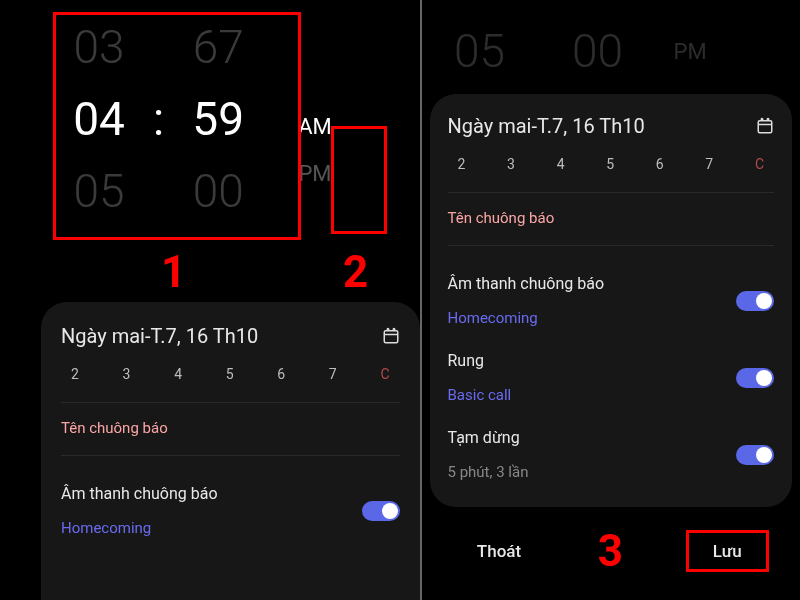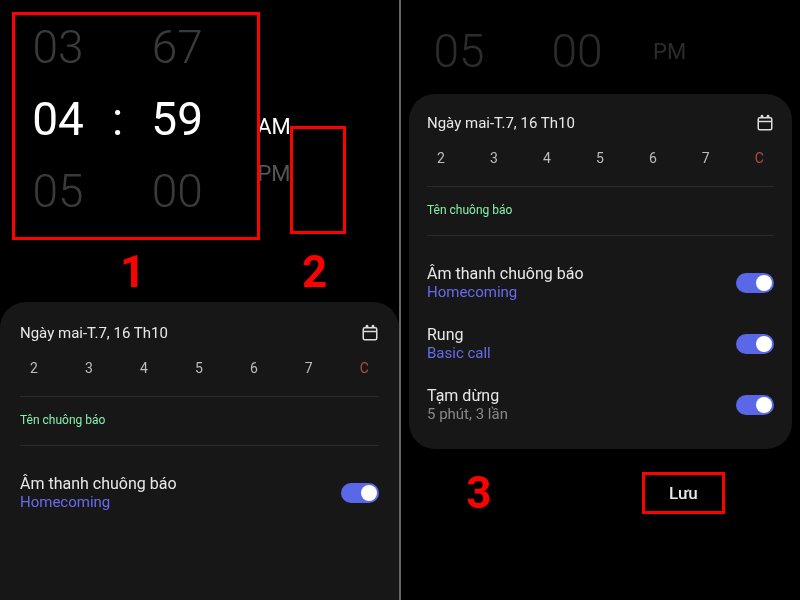--- a/index.html
+++ b/index.html
@@ -17,28 +17,28 @@
   .colon { font-size: 46px; color: #fff; font-weight: 400; padding: 0 6px; }
   .ampm-col { display: flex; flex-direction: column; align-items: center; gap: 22px; margin-left: 32px; padding-top: 62px; }
   .ampm-val { font-size: 22px; color: #fff; font-weight: 400; }
   .ampm-val.dim { color: #555; }
   
   .red-box { position: absolute; border: 3px solid #f00; }
   .red-label { position: absolute; color: #f00; font-size: 44px; font-weight: 700; }
   
   .card { background: #171717; border-radius: 26px 26px 0 0; margin-top: 10px; padding: 22px 20px 0 20px; flex: 1; }
   .date-row { display: flex; justify-content: space-between; align-items: center; margin-bottom: 18px; }
-  .date-text { font-size: 15px; color: #e8e8e8; }
+  .date-text { font-size: 20px; color: #e8e8e8; }
   .days-row { display: flex; justify-content: space-between; margin-bottom: 20px; padding: 0 10px; }
   .day { font-size: 14px; color: #bdbdbd; }
   .day.special { color: #b34a4a; }
   .sep { height: 1px; background: #2a2a2a; margin: 0 0 16px 0; }
-  .name-label { font-size: 12px; color: #86efac; margin-bottom: 18px; }
+  .name-label { font-size: 15px; color: #fca5a5; margin-bottom: 18px; }
   .opt-row { display: flex; justify-content: space-between; align-items: center; padding: 12px 0; }
-  .opt-text { display: flex; flex-direction: column; gap: 0; }
+  .opt-text { display: flex; flex-direction: column; gap: 16px; }
   .opt-title { font-size: 16px; color: #e8e8e8; }
   .opt-sub { font-size: 15px; color: #6a6af0; }
   .opt-sub.gray { color: #888; }
   .toggle { width: 38px; height: 20px; background: #5a68e8; border-radius: 10px; position: relative; }
   .toggle::after { content: ""; position: absolute; right: 2px; top: 2px; width: 16px; height: 16px; background: #fff; border-radius: 50%; }
   
   
   .time-picker-r { padding: 24px 18px 6px 18px; display: flex; align-items: center; gap: 8px; }
   .picker-r-val { font-size: 46px; font-weight: 300; color: #2c2c2c; width: 80px; text-align: center; }
   .pm-r { font-size: 22px; color: #2c2c2c; margin-left: 28px; }
@@ -48,21 +48,21 @@
   .footer { display: flex; justify-content: space-around; align-items: center; padding: 18px 0 14px 0; }
   .footer-btn { font-size: 17px; color: #e8e8e8; font-weight: 500; padding: 8px 24px; }
   
   svg.cal { width: 18px; height: 18px; }
 </style>
 </head>
 <body>
 
 <div class="container">
 
-  <div class="panel" style="display:flex;flex-direction:column;">
+  <div class="panel" style="display:flex;flex-direction:column;padding-left:41px;">
     <div class="time-picker">
       <div class="picker-row">
         <div class="picker-col">
           <div class="picker-val">03</div>
           <div class="picker-val sel">04</div>
           <div class="picker-val">05</div>
         </div>
         <div class="colon" style="align-self:center;">:</div>
         <div class="picker-col">
           <div class="picker-val">67</div>
@@ -163,17 +163,18 @@
       <div class="opt-row">
         <div class="opt-text">
           <div class="opt-title">Tạm dừng</div>
           <div class="opt-sub gray">5 phút, 3 lần</div>
         </div>
         <div class="toggle"></div>
       </div>
     </div>
 
     <div class="footer" style="position:relative;">
+      <div class="footer-btn">Thoát</div>
       <div class="red-label" style="position:static;margin-left:-10px;">3</div>
       <div class="footer-btn" style="border:3px solid #f00;">Lưu</div>
     </div>
   </div>
 </div>
 
 </body></html>

